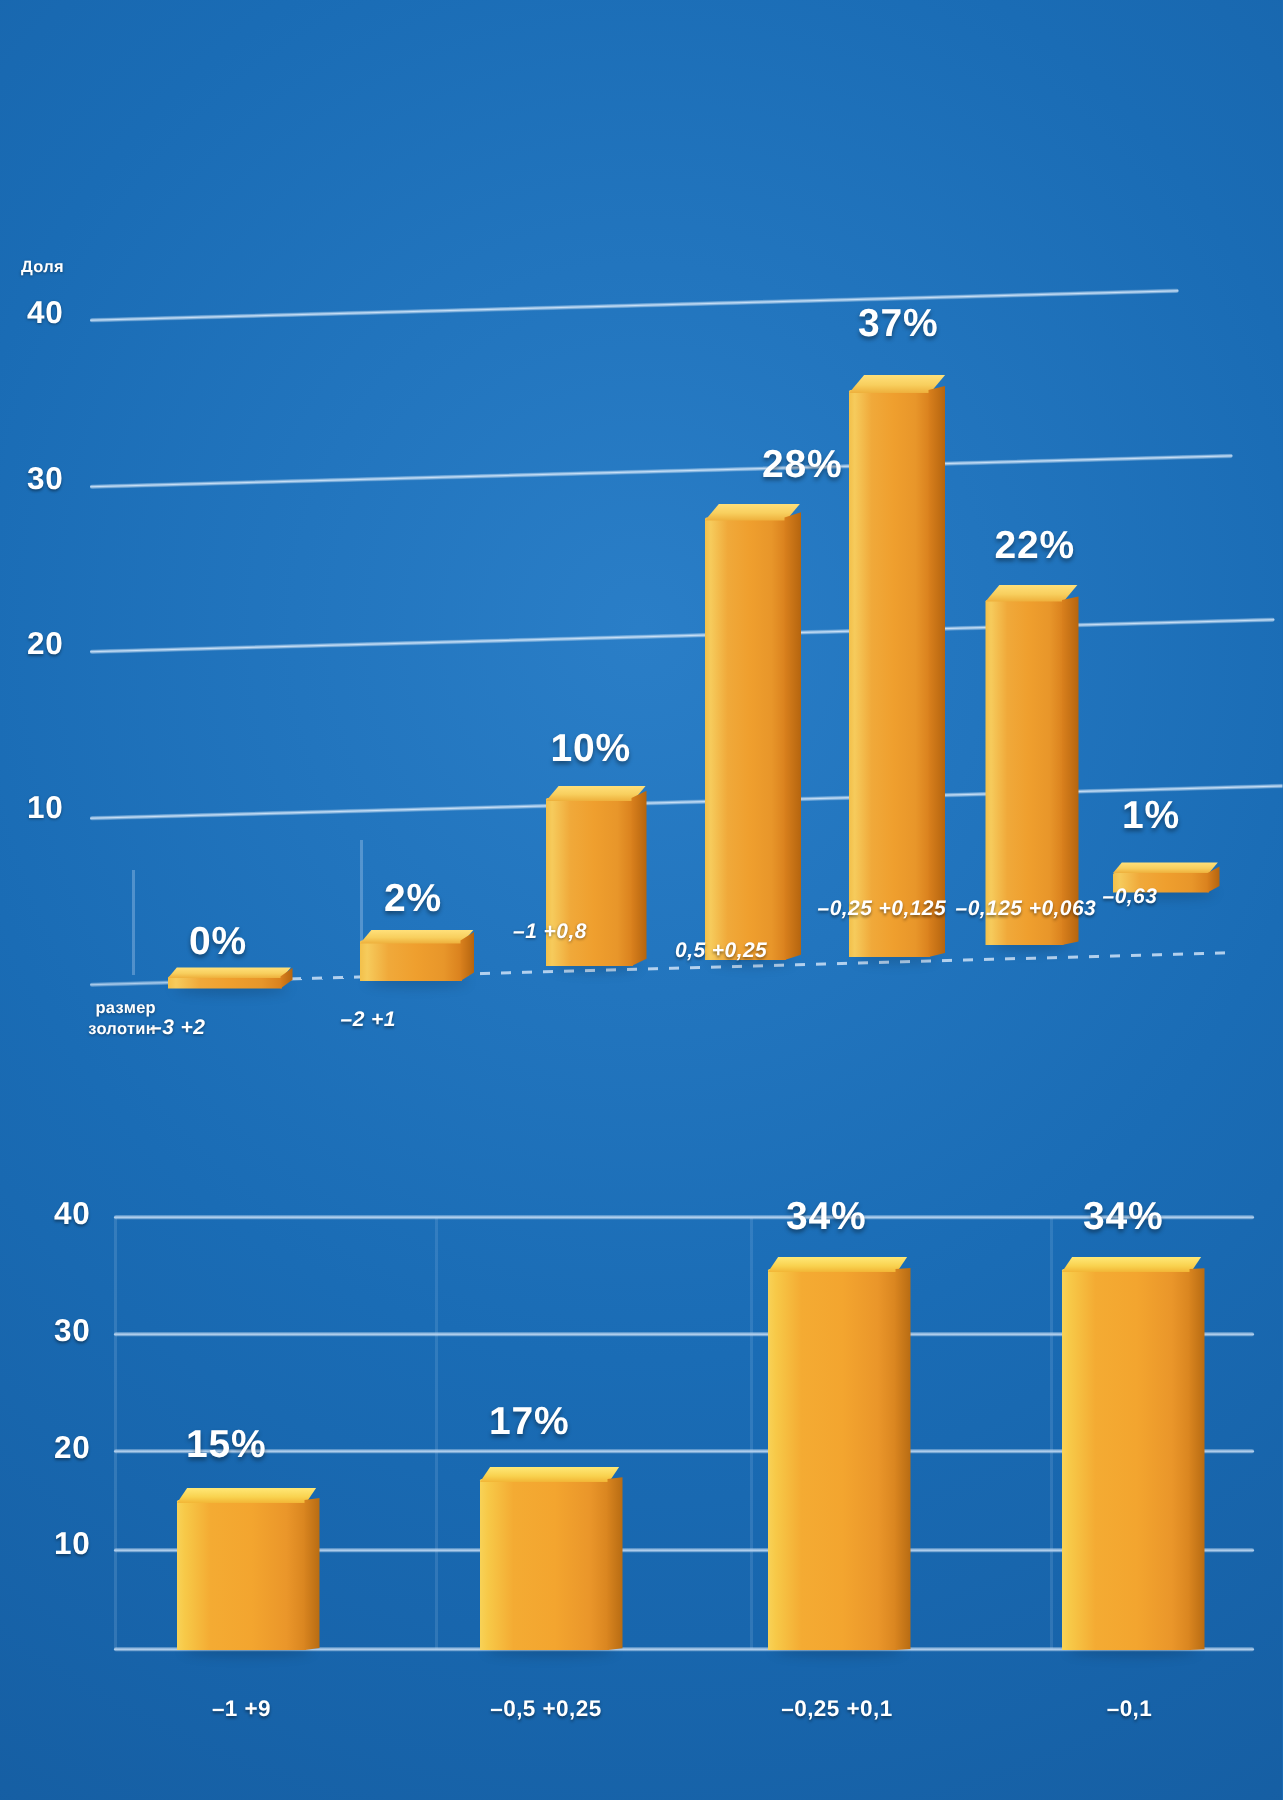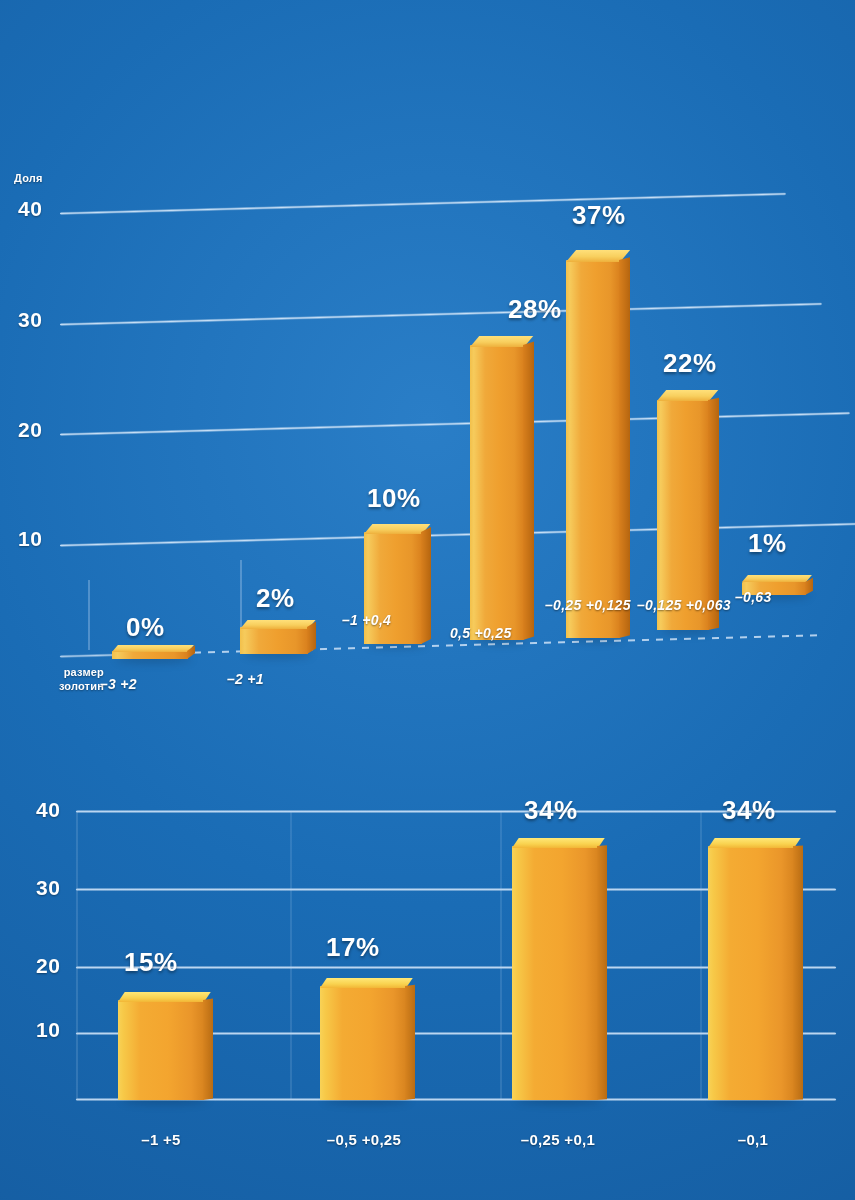--- a/index.html
+++ b/index.html
@@ -188,21 +188,21 @@
     <div class="val-lbl" style="left:367px;top:483px;">10%</div>
     <div class="val-lbl" style="left:468px;top:294px;margin-left:40px;">28%</div>
     <div class="val-lbl" style="left:572px;top:200px;">37%</div>
     <div class="val-lbl" style="left:663px;top:348px;">22%</div>
     <div class="val-lbl" style="left:748px;top:528px;">1%</div>
 
     <div class="axis-cap" style="left:24px;top:666px;width:80px;text-align:right;line-height:1.25;">размер золотин</div>
 
     <div class="cat-lbl" style="left:100px;top:655px;width:100px;margin-top:21px;">–3 +2</div>
     <div class="cat-lbl" style="left:227px;top:640px;width:100px;margin-top:31px;">–2 +1</div>
-    <div class="cat-lbl" style="left:342px;top:612px;width:110px;">–1 +0,4</div>
+    <div class="cat-lbl" style="left:342px;top:612px;width:110px;">–1 +0,8</div>
     <div class="cat-lbl" style="left:450px;top:625px;width:96px;white-space:normal;">0,5 +0,25</div>
     <div class="cat-lbl" style="left:545px;top:597px;width:96px;white-space:normal;">–0,25 +0,125</div>
     <div class="cat-lbl" style="left:637px;top:597px;width:96px;white-space:normal;">–0,125 +0,063</div>
     <div class="cat-lbl" style="left:735px;top:589px;width:80px;">–0,63</div>
   </div>
 
   <div>
 
     <div class="axis-num" style="left:36px;top:798px;">40</div>
     <div class="axis-num" style="left:36px;top:876px;">30</div>
@@ -246,19 +246,19 @@
       <div class="front" style="height:254px;"></div>
       <div class="top" style="top:0;height:10px;transform:skewX(-34deg);transform-origin:left bottom;"></div>
       <div class="side" style="bottom:0;width:10px;height:254px;transform:skewY(-3deg);transform-origin:left bottom;right:-9px;"></div>
     </div>
 
     <div class="val-lbl" style="left:124px;top:947px;">15%</div>
     <div class="val-lbl" style="left:326px;top:932px;">17%</div>
     <div class="val-lbl" style="left:524px;top:795px;">34%</div>
     <div class="val-lbl" style="left:722px;top:795px;">34%</div>
 
-    <div class="cat-lbl2" style="left:115px;top:1131px;width:92px;text-align:center;">–1 +5</div>
+    <div class="cat-lbl2" style="left:115px;top:1131px;width:92px;text-align:center;">–1 +9</div>
     <div class="cat-lbl2" style="left:300px;top:1131px;width:128px;text-align:center;">–0,5 +0,25</div>
     <div class="cat-lbl2" style="left:494px;top:1131px;width:128px;text-align:center;">–0,25 +0,1</div>
     <div class="cat-lbl2" style="left:710px;top:1131px;width:86px;text-align:center;">–0,1</div>
   </div>
 
 </div>
 
 </body></html>

